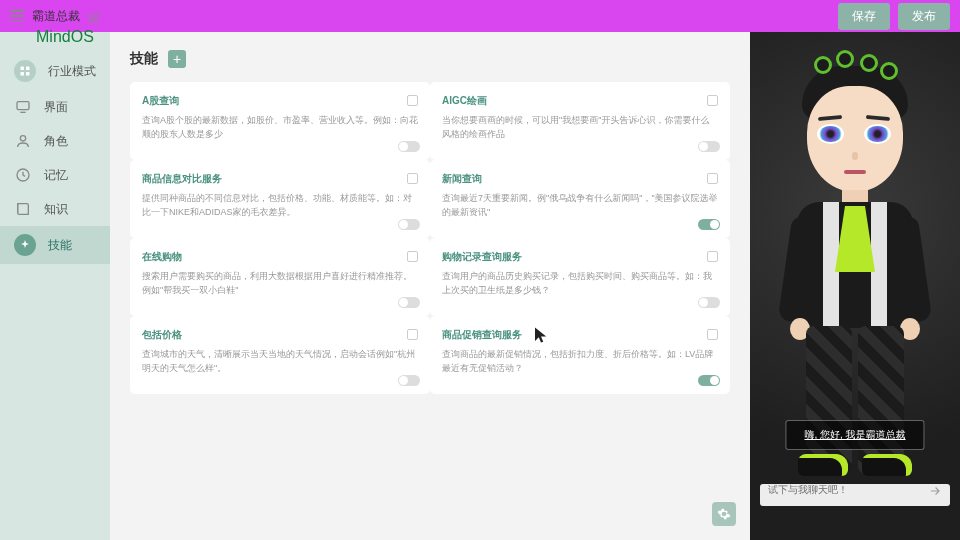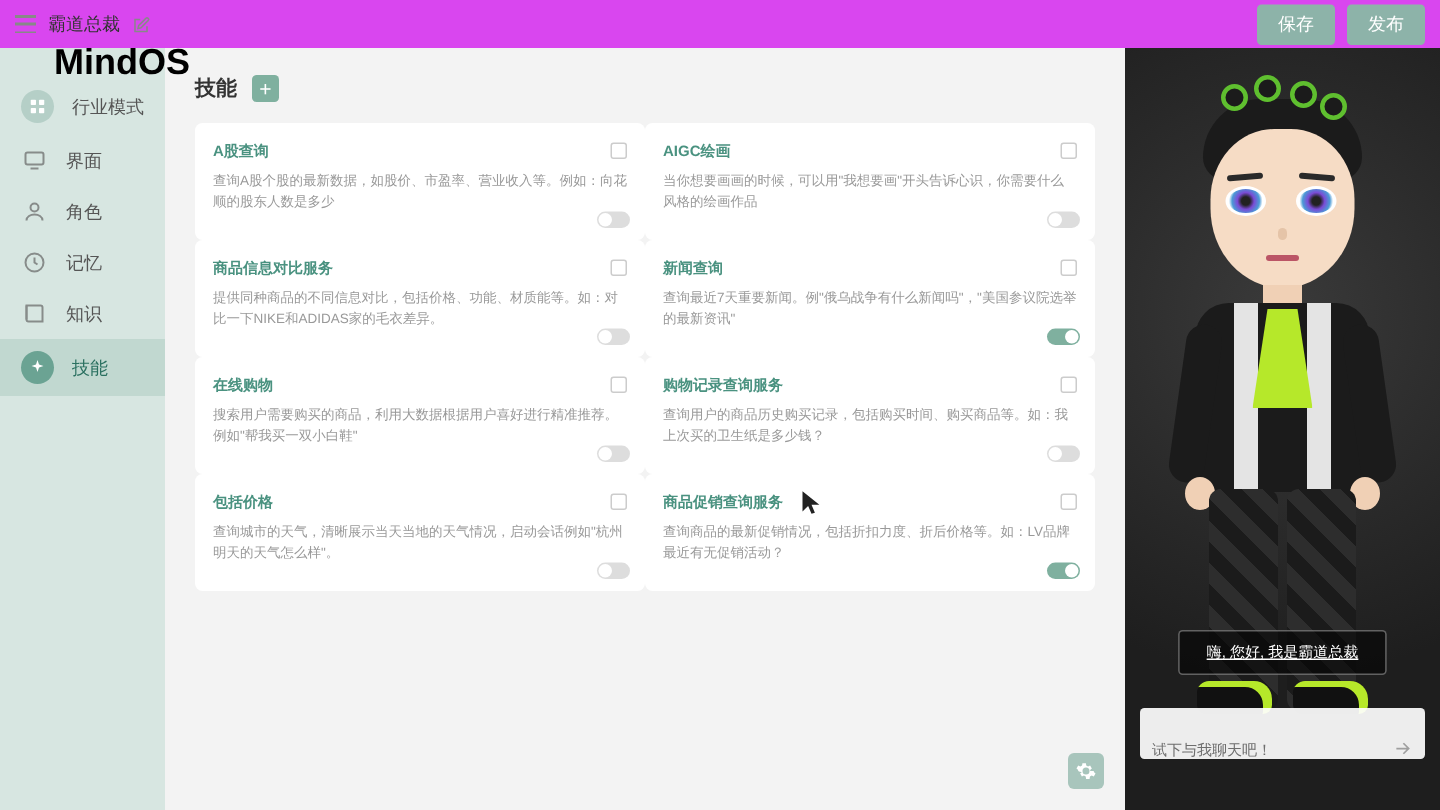--- a/index.html
+++ b/index.html
@@ -7,21 +7,21 @@
   
   .topbar { height: 32px; background: #d946ef; display: flex; align-items: center; justify-content: space-between; padding: 0 10px; }
   .topbar-left { display: flex; align-items: center; gap: 8px; }
   .menu-icon { width: 14px; height: 12px; display: flex; flex-direction: column; justify-content: space-between; cursor: pointer; }
   .menu-icon span { height: 1.5px; background: #888; }
   .title { font-size: 12px; color: #333; }
   .edit-icon { width: 12px; height: 12px; color: #888; cursor: pointer; }
   .topbar-right { display: flex; gap: 8px; }
   .btn { padding: 5px 14px; font-size: 12px; border: none; border-radius: 3px; background: #8db3a9; color: #fff; cursor: pointer; }
   
-  .logo { position: absolute; top: 28px; left: 36px; font-size: 24px; font-weight: 700; color: #000000; z-index: 10; }
+  .logo { position: absolute; top: 28px; left: 36px; font-size: 16px; font-weight: 400; color: #15803d; z-index: 10; }
   
   .main { display: flex; height: calc(100% - 32px); }
   
   .sidebar { width: 110px; background: #d7e6e1; padding-top: 20px; }
   .nav-item { display: flex; align-items: center; gap: 12px; padding: 8px 14px; font-size: 12px; color: #555; cursor: pointer; }
   .nav-item.active { background: #c1d8d0; color: #2a7060; }
   .nav-icon { width: 18px; height: 18px; display: flex; align-items: center; justify-content: center; opacity: 0.7; }
   .nav-icon svg { width: 16px; height: 16px; }
   .nav-item:first-child .nav-icon { width: 22px; height: 22px; background: #b5cfc7; border-radius: 50%; opacity: 1; }
   .nav-item:first-child .nav-icon svg { width: 12px; height: 12px; }
@@ -69,21 +69,21 @@
   .arm { width:24px; height:106px; background:#1b1b1b; position:absolute; top:170px; border-radius:12px; }
   .arm.l { left:5px; transform:rotate(8deg);} .arm.r { left:121px; transform:rotate(-8deg);}
   .hand { width:20px; height:22px; background:#f0d0b5; border-radius:50%; position:absolute; top:272px; }
   .hand.l { left:10px;} .hand.r{ left:120px;}
   .legs { position:absolute; top:280px; left:26px; width:98px; height:148px; display:flex; gap:6px;}
   .leg { flex:1; background:repeating-linear-gradient(45deg,#2d2d2d 0 10px,#1b1b1b 10px 20px); border-radius:8px;}
   .shoe { width:50px; height:22px; background:#111; border-radius:8px 12px 6px 6px; position:absolute; bottom:0; box-shadow: inset -6px 4px 0 #b6e82a;}
   .shoe.l{ left:18px;} .shoe.r{ left:82px;}
   
   .speech { position:absolute; bottom:90px; left:50%; transform:translateX(-50%); background:rgba(0,0,0,0.55); border:1px solid rgba(255,255,255,.35); color:#fff; font-size:10px; padding:7px 18px; border-radius:3px; white-space:nowrap;text-decoration:underline; }
-  .chat-input { position:absolute; bottom:34px; left:10px; right:10px; height:34px; background:#fff; border-radius:3px; display:flex; align-items:flex-end; padding:0 8px; opacity:.92; }
+  .chat-input { position:absolute; bottom:34px; left:10px; right:10px; height:22px; background:#fff; border-radius:3px; display:flex; align-items:flex-start; padding:0 8px; opacity:.92; }
   .chat-input input { flex:1; border:none; outline:none; font-size:10px; color:#999; background:transparent;}
   .send-icon { width:14px; height:14px; color:#aaa; cursor:pointer; }
 </style>
 </head>
 <body>
 
 <div class="topbar">
   <div class="topbar-left">
     <div class="menu-icon">
         <span></span>

